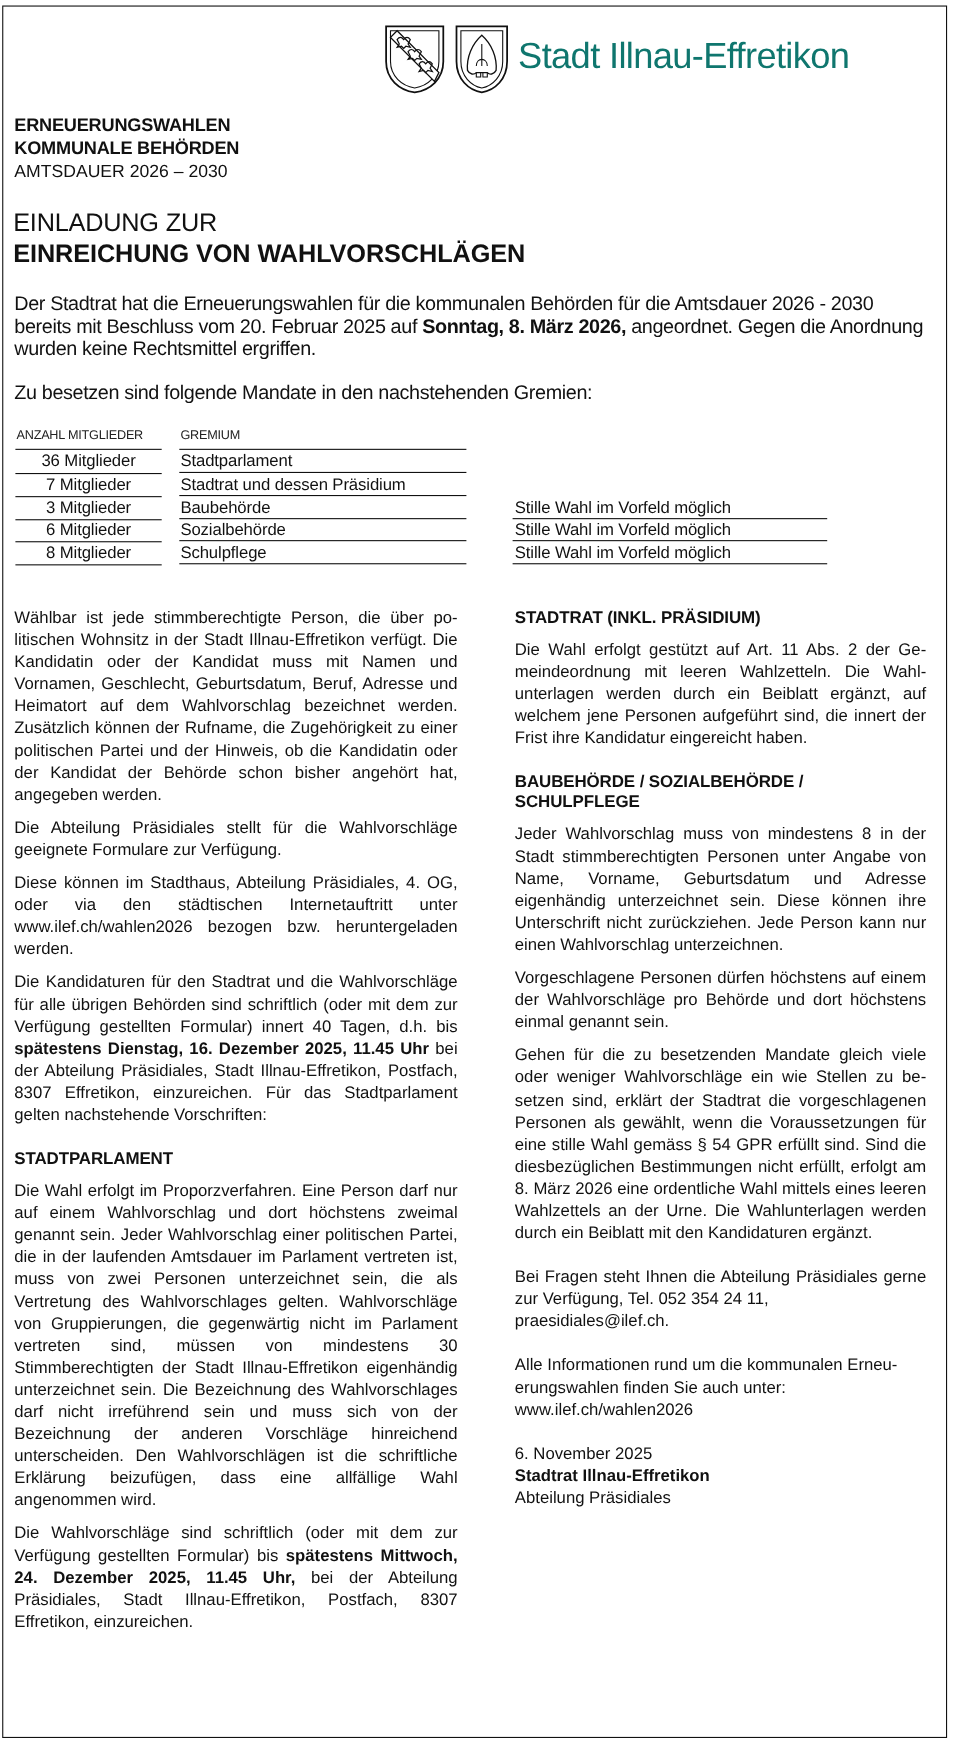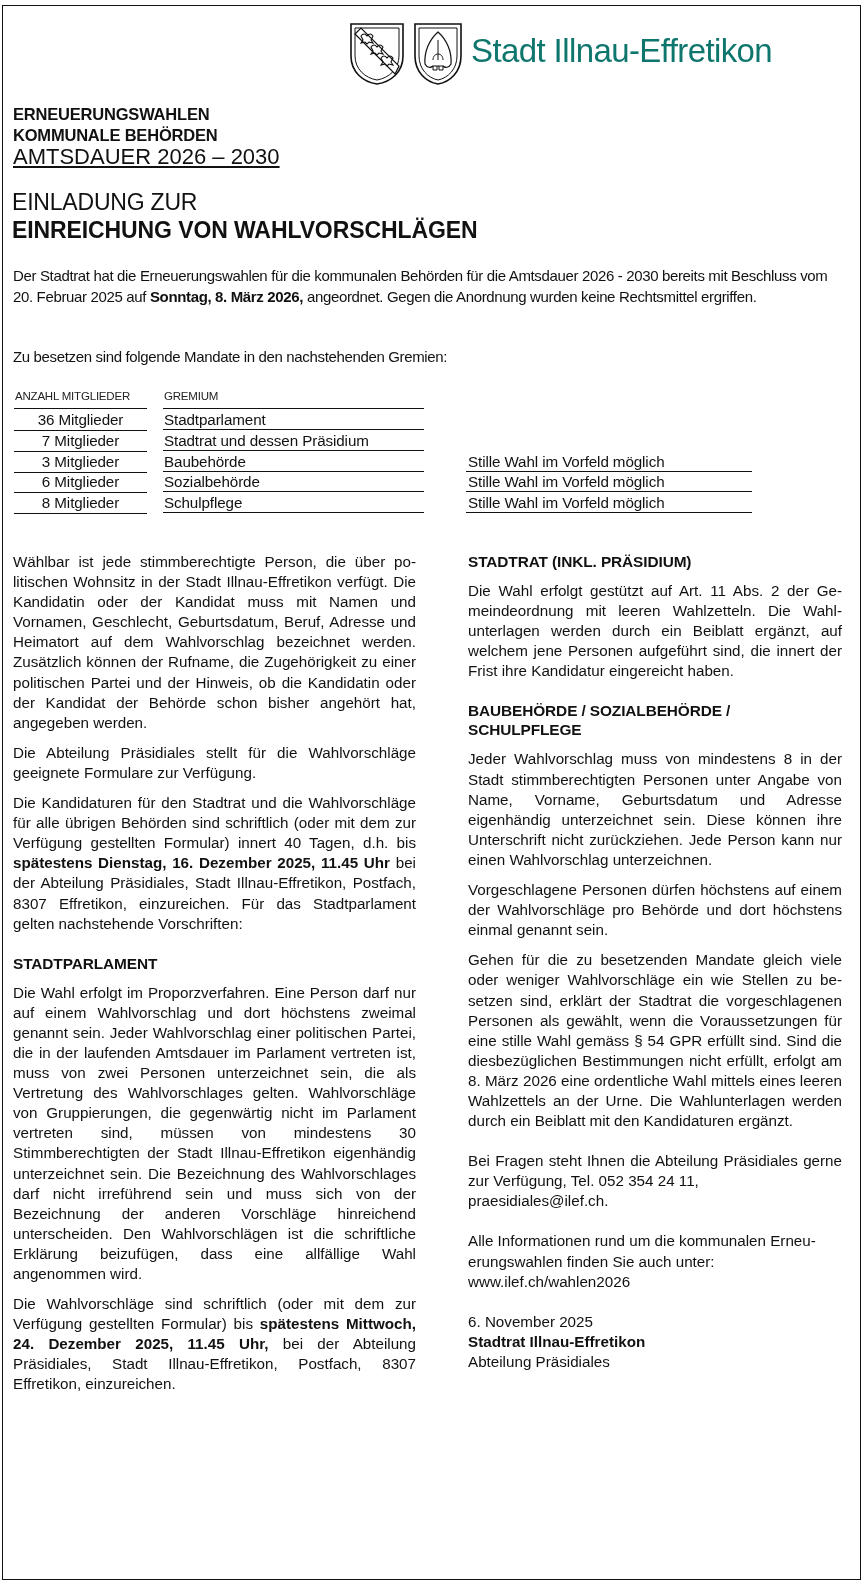--- a/index.html
+++ b/index.html
@@ -6,25 +6,25 @@
   body { width: 868px; height: 1588px; position: relative; overflow: hidden; font-family: "Liberation Sans", sans-serif; color: #111111; }
   .frame { position: absolute; left: 2px; top: 5px; width: 859px; height: 1575px; border: 1.5px solid #111; box-sizing: border-box; }
   .abs { position: absolute; }
 
   
   .logo { position: absolute; left: 349px; top: 21px; height: 66px; display: flex; align-items: center; }
   .logo svg { display: block; }
   .logo-text { font-family: Liberation Sans, sans-serif; font-size: 33px; letter-spacing: -0.6px; color: #0f766e; margin-left: 8px; margin-top: -6px; white-space: nowrap; }
 
   .h-small { font-size: 16.5px; font-weight: bold; line-height: 21px; letter-spacing: -0.2px; }
-  .h-small-light { font-size: 22px; line-height: 21px; text-decoration: underline; }
+  .h-small-light { font-size: 16px; line-height: 21px; }
   .title-light { font-size: 23px; line-height: 28px; font-weight: normal; letter-spacing: -0.2px; }
   .title-bold { font-size: 23px; line-height: 28px; font-weight: bold; letter-spacing: -0.1px; }
 
-  .intro { font-size: 15px; line-height: 20.5px; letter-spacing: -0.35px; }
+  .intro { font-size: 18px; line-height: 20.5px; letter-spacing: -0.35px; }
   .intro b { font-weight: bold; }
 
   
   .tbl-head { font-size: 11.5px; letter-spacing: -0.2px; color: #222; }
   .tcell { position: absolute; font-size: 15.2px; line-height: 20px; height: 20px; border-bottom: 1.5px solid #111; box-sizing: content-box; white-space: nowrap; letter-spacing: -0.1px; }
   .c1 { left: 14px; width: 133px; text-align: center; }
   .c2 { left: 163px; width: 261px; padding-left: 1px; box-sizing: border-box; }
   .c3 { left: 466px; width: 286px; padding-left: 2px; box-sizing: border-box; }
 
   
@@ -93,20 +93,21 @@
   <div class="tcell c3" style="top:472px;">Stille Wahl im Vorfeld möglich</div>
 
   <div class="tcell c1" style="top:493px;">8 Mitglieder</div>
   <div class="tcell c2" style="top:493px;">Schulpflege</div>
   <div class="tcell c3" style="top:493px;">Stille Wahl im Vorfeld möglich</div>
 </div>
 
 <div class="col left">
   <p>Wählbar ist jede stimmberechtigte Person, die über po­litischen Wohnsitz in der Stadt Illnau-Effretikon verfügt. Die Kandidatin oder der Kandidat muss mit Namen und Vornamen, Geschlecht, Geburtsdatum, Beruf, Adresse und Heimatort auf dem Wahlvorschlag bezeichnet wer­den. Zusätzlich können der Rufname, die Zugehörigkeit zu einer politischen Partei und der Hinweis, ob die Kan­didatin oder der Kandidat der Behörde schon bisher an­gehört hat, angegeben werden.</p>
   <p>Die Abteilung Präsidiales stellt für die Wahlvorschläge geeignete Formulare zur Verfügung.</p>
+  <p>Diese können im Stadthaus, Abteilung Präsidiales, 4. OG, oder via den städtischen Internetauftritt unter www.ilef.ch/wahlen2026 bezogen bzw. heruntergela­den werden.</p>
   <p class="gap-big"><span>Die Kandidaturen für den Stadtrat und die Wahlvor­schläge für alle übrigen Behörden sind schriftlich (oder mit dem zur Verfügung gestellten Formular) innert 40 Tagen, d.h. bis </span><b>spätestens Dienstag, 16. Dezember 2025, 11.45 Uhr</b><span> bei der Abteilung Präsidiales, Stadt Ill­nau-Effretikon, Postfach, 8307 Effretikon, einzureichen. Für das Stadtparlament gelten nachstehende Vorschrif­ten:</span></p>
 
   <h3>STADTPARLAMENT</h3>
   <p>Die Wahl erfolgt im Proporzverfahren. Eine Person darf nur auf einem Wahlvorschlag und dort höchstens zwei­mal genannt sein. Jeder Wahlvorschlag einer politi­schen Partei, die in der laufenden Amtsdauer im Parla­ment vertreten ist, muss von zwei Personen unterzeich­net sein, die als Vertretung des Wahlvorschlages gel­ten. Wahlvorschläge von Gruppierungen, die gegenwär­tig nicht im Parlament vertreten sind, müssen von min­destens 30 Stimmberechtigten der Stadt Illnau-Effre­tikon eigenhändig unterzeichnet sein. Die Bezeichnung des Wahlvorschlages darf nicht irreführend sein und muss sich von der Bezeichnung der anderen Vorschläge hinreichend unterscheiden. Den Wahlvorschlägen ist die schriftliche Erklärung beizufügen, dass eine allfällige Wahl angenommen wird.</p>
   <p><span>Die Wahlvorschläge sind schriftlich (oder mit dem zur Verfügung gestellten Formular) bis </span><b>spätestens Mitt­woch, 24. Dezember 2025, 11.45 Uhr,</b><span> bei der Abtei­lung Präsidiales, Stadt Illnau-Effretikon, Postfach, 8307 Effretikon, einzureichen.</span></p>
 </div>
 
 <div class="col right">
   <h3>STADTRAT (INKL. PRÄSIDIUM)</h3>
   <p class="gap-big">Die Wahl erfolgt gestützt auf Art. 11 Abs. 2 der Ge­meindeordnung mit leeren Wahlzetteln. Die Wahl­unterlagen werden durch ein Beiblatt ergänzt, auf welchem jene Personen aufgeführt sind, die innert der Frist ihre Kandidatur eingereicht haben.</p>

